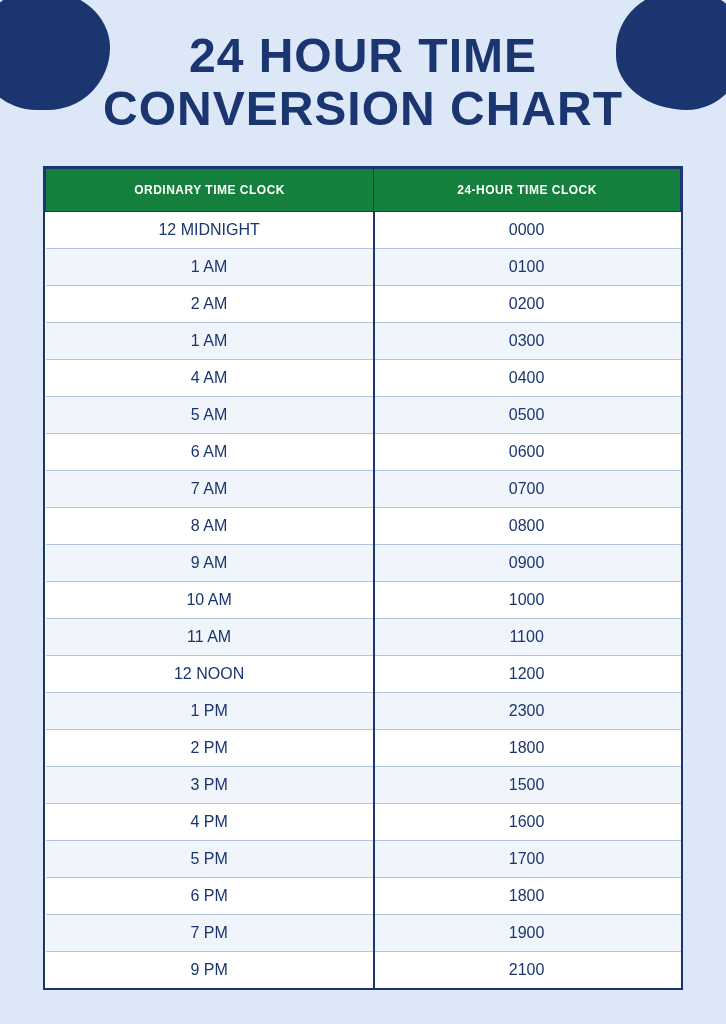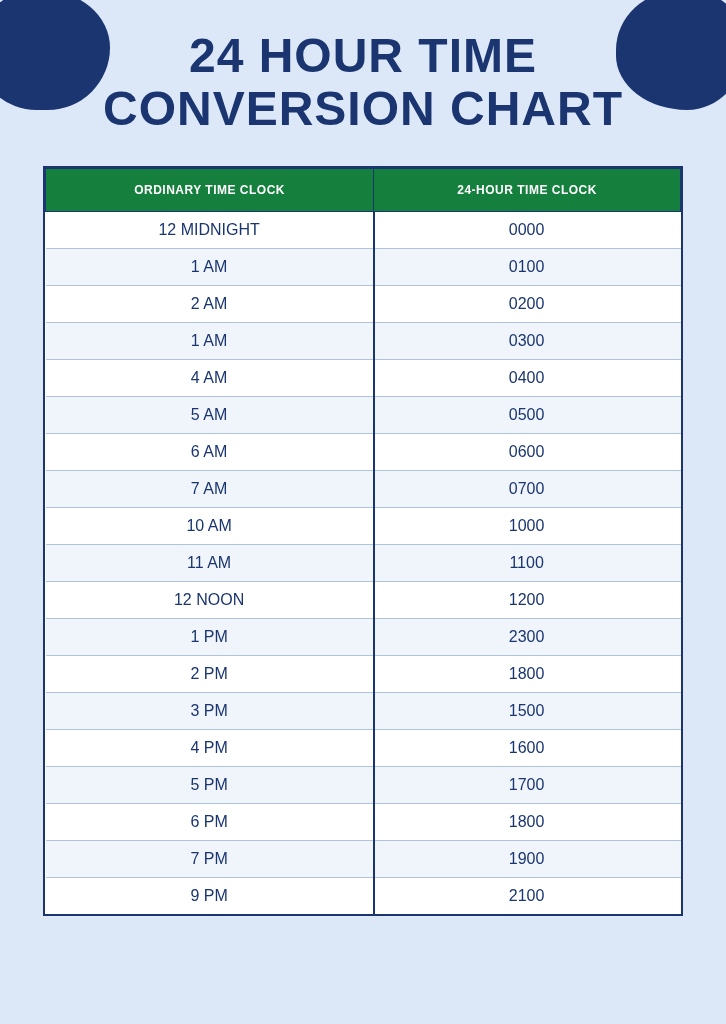--- a/index.html
+++ b/index.html
@@ -171,20 +171,28 @@
           </tr>
           <tr>
             <td>6 AM</td>
             <td>0600</td>
           </tr>
           <tr>
             <td>7 AM</td>
             <td>0700</td>
           </tr>
           <tr>
+            <td>8 AM</td>
+            <td>0800</td>
+          </tr>
+          <tr>
+            <td>9 AM</td>
+            <td>0900</td>
+          </tr>
+          <tr>
             <td>10 AM</td>
             <td>1000</td>
           </tr>
           <tr>
             <td>11 AM</td>
             <td>1100</td>
           </tr>
           <tr>
             <td>12 NOON</td>
             <td>1200</td>

